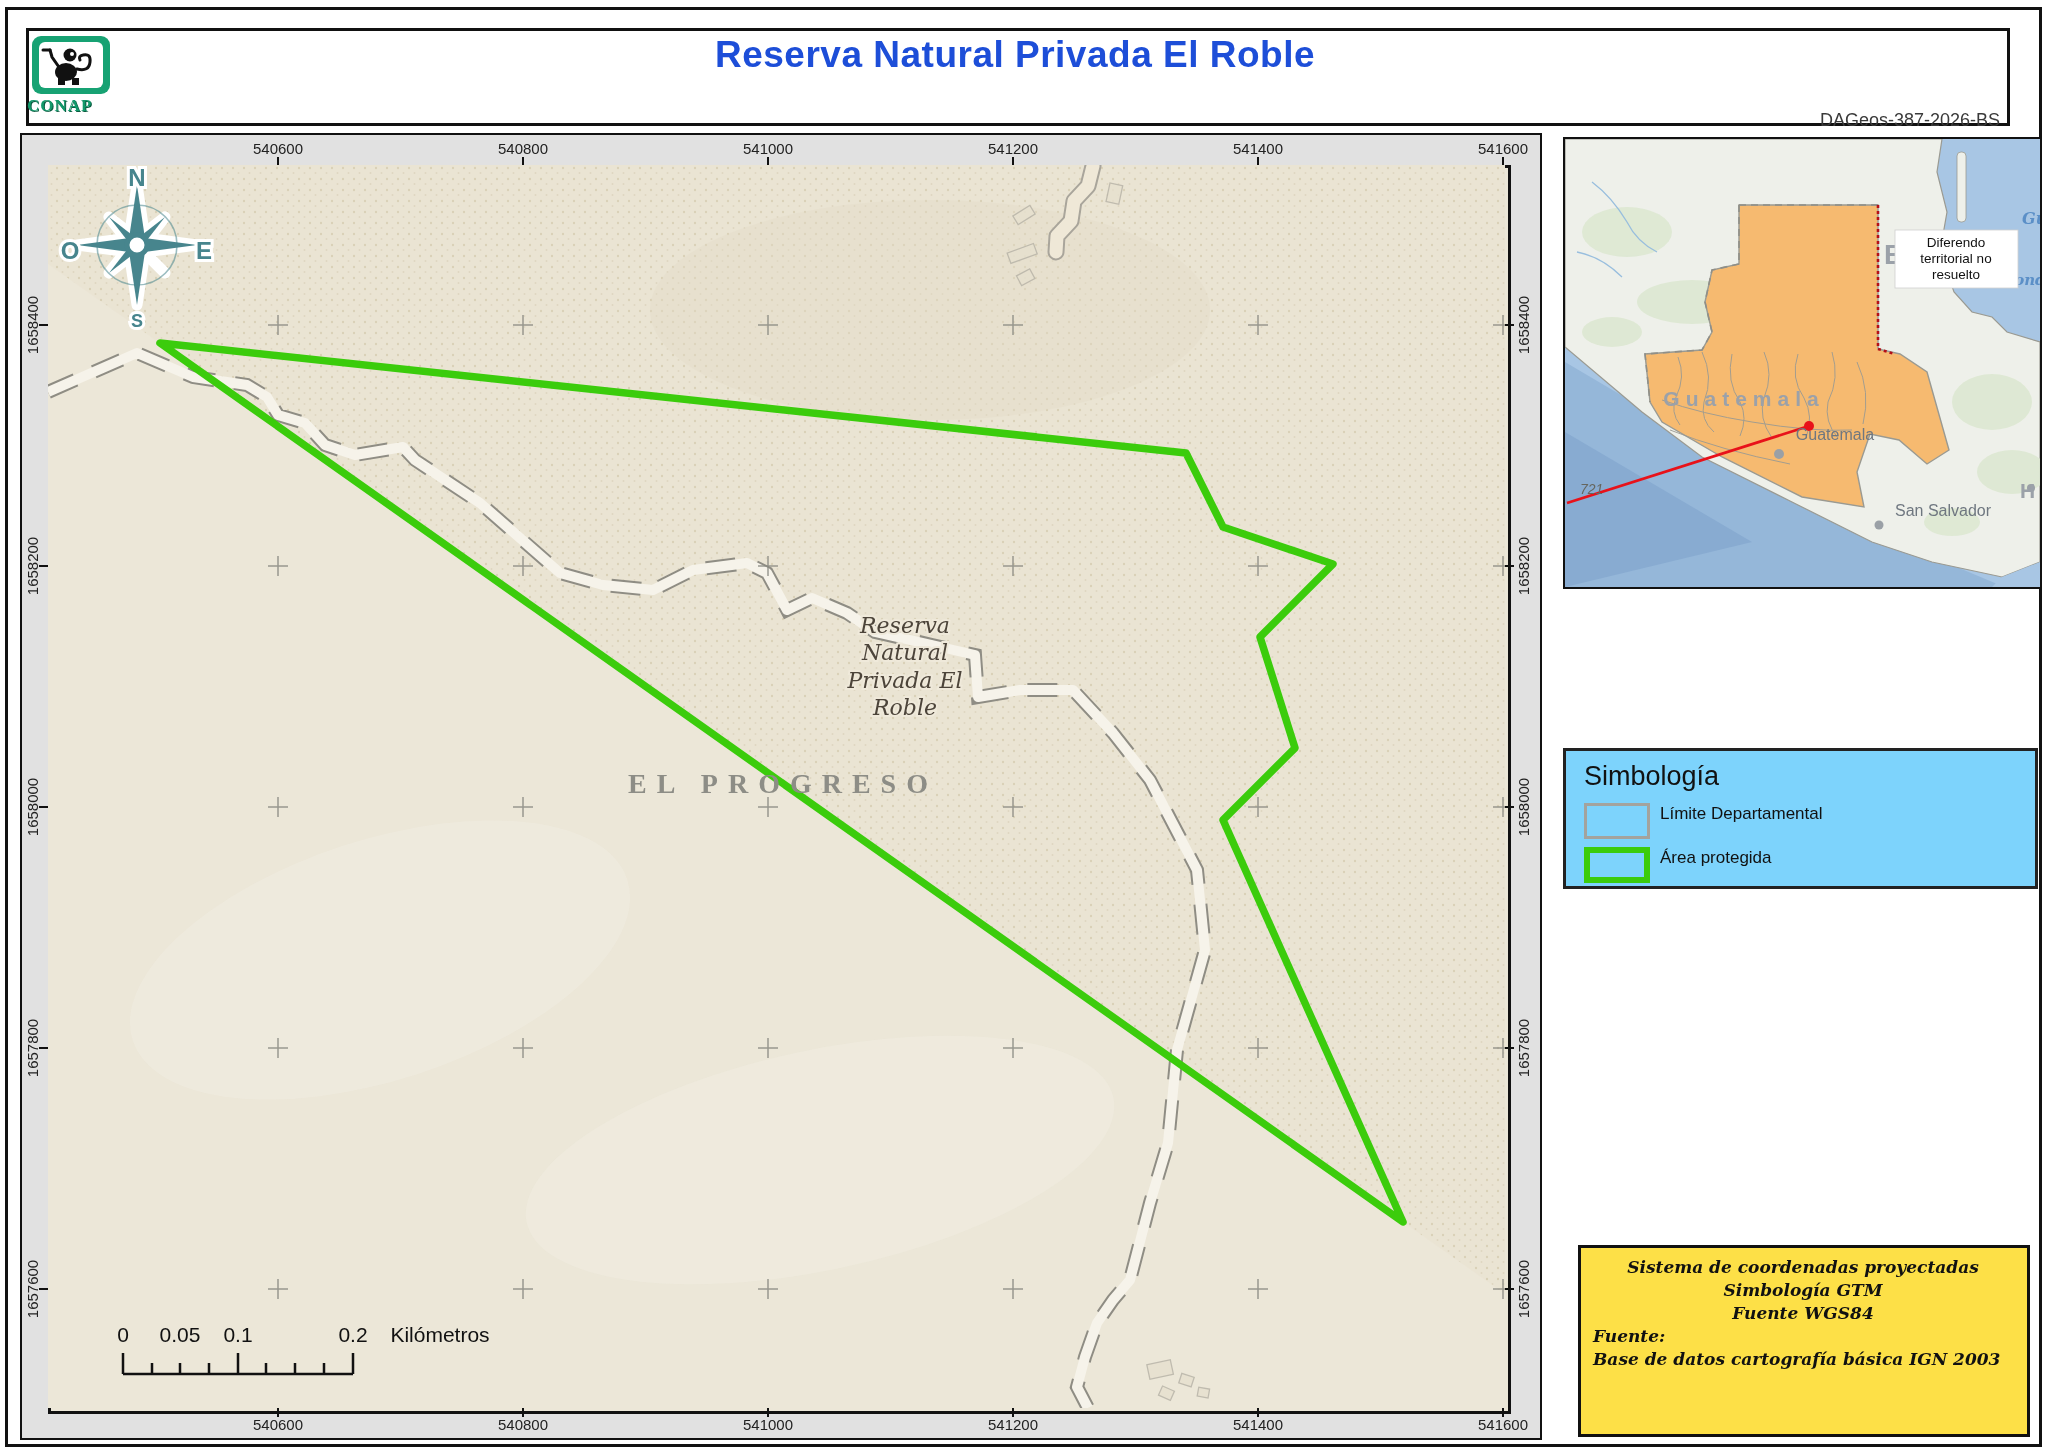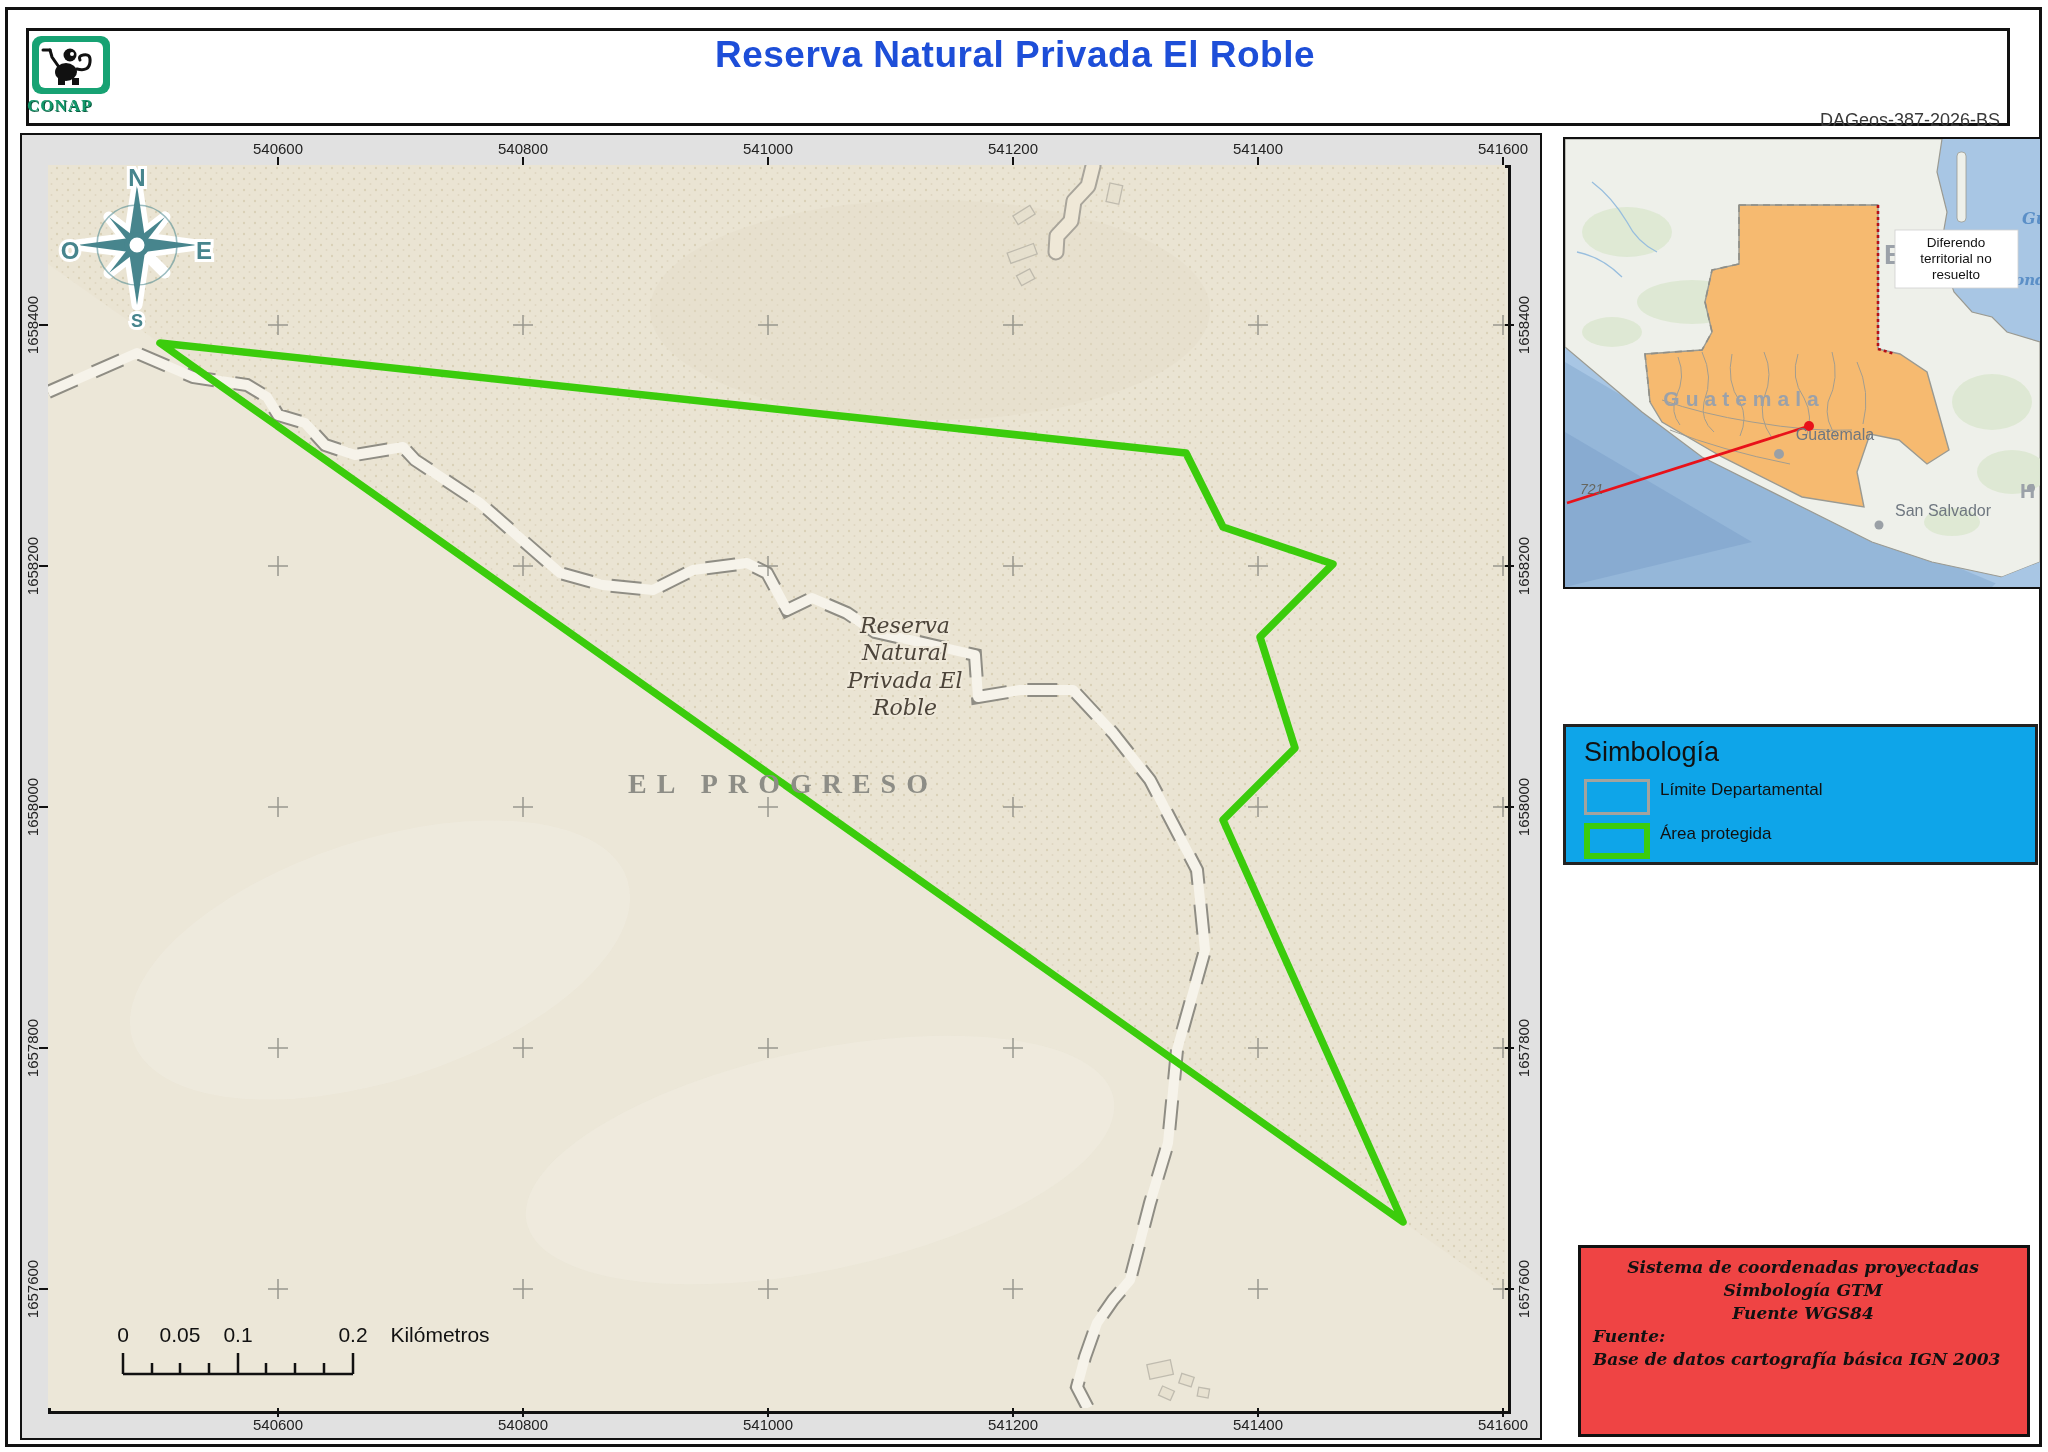--- a/index.html
+++ b/index.html
@@ -19,28 +19,28 @@
   #logo-word{left:27px;top:96px;width:100px;font-family:"Liberation Serif",serif;font-weight:bold;
              font-size:17px;color:#12996b;letter-spacing:1px;text-shadow:1px 1px 0 #0b5c40;}
   #title{left:26px;top:34px;width:1978px;text-align:center;font-size:37px;font-weight:600;
          color:#1d4ed8;letter-spacing:.5px;}
   #doc-id{left:1650px;top:90px;width:350px;text-align:right;font-size:18px;color:#3a3a3a;margin-top:20px;}
   
   .glab{position:absolute;font-size:15px;color:#222;transform:translate(-50%,-50%);white-space:nowrap;}
   .glab.rot{transform:translate(-50%,-50%) rotate(-90deg);}
   
   #inset-box{left:1563px;top:137px;width:475px;height:448px;border:2px solid #111;background:#a8c6e4;overflow:hidden;}
-  #legend{left:1563px;top:724px;width:475px;height:141px;border:3px solid #222;background:#0ea5e9;box-sizing:border-box;}
+  #legend{left:1563px;top:748px;width:475px;height:141px;border:3px solid #222;background:#7dd3fc;box-sizing:border-box;}
   #legend-title{left:18px;top:10px;font-size:27px;color:#111;}
   .leg-row{position:absolute;left:18px;height:32px;}
   .leg-swatch{position:absolute;left:0;top:0;width:60px;height:30px;}
   .leg-label{position:absolute;left:76px;top:1px;font-size:17px;color:#111;white-space:nowrap;}
   #sw-limite{border:3px solid #a3a39e;}
   #sw-area{border:6px solid #3bcc0c;width:54px;height:24px;}
-  #credits{left:1578px;top:1245px;width:452px;height:192px;border:3px solid #111;background:#ef4444;box-sizing:border-box;
+  #credits{left:1578px;top:1245px;width:452px;height:192px;border:3px solid #111;background:#fde047;box-sizing:border-box;
            font-family:"DejaVu Serif",serif;font-style:italic;font-weight:bold;font-size:17px;color:#111;
            padding:8px 14px 0 12px;line-height:23px;}
   #credits p{margin:0;}
   .ctr{text-align:center;}
   .just{text-align:justify;}
 </style>
 </head>
 <body>
 
 <div id="sheet">

